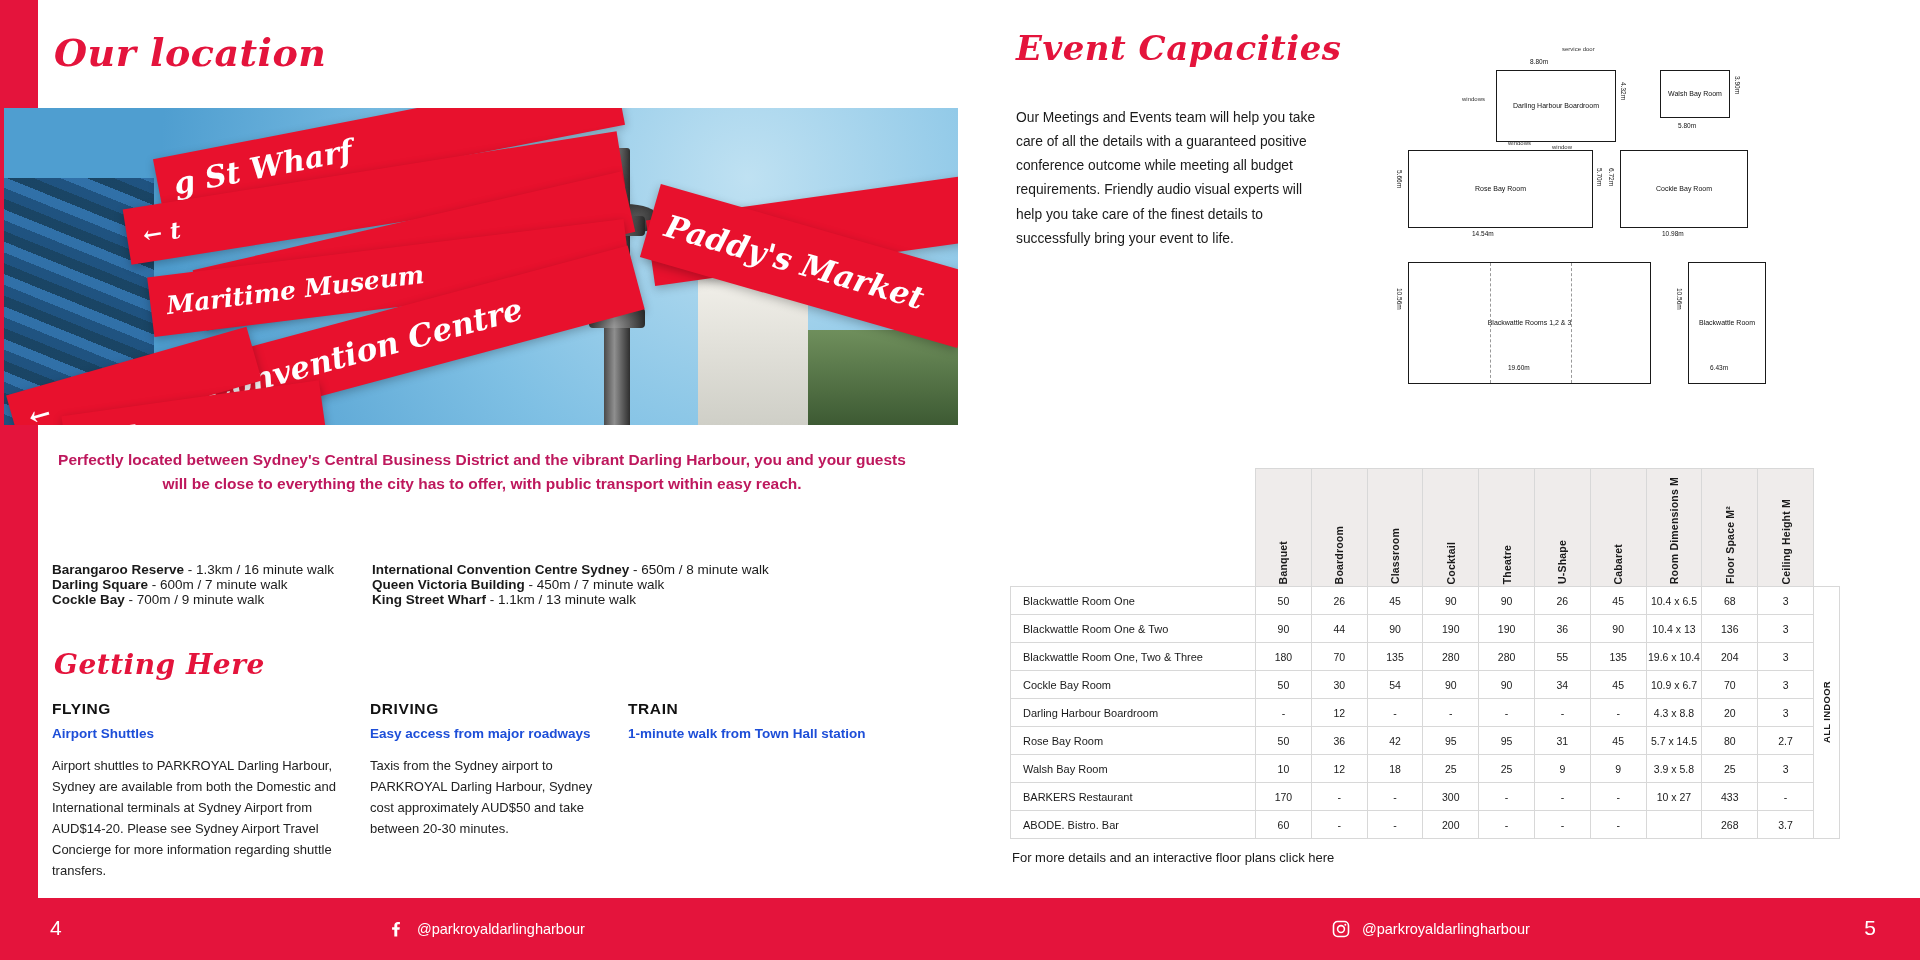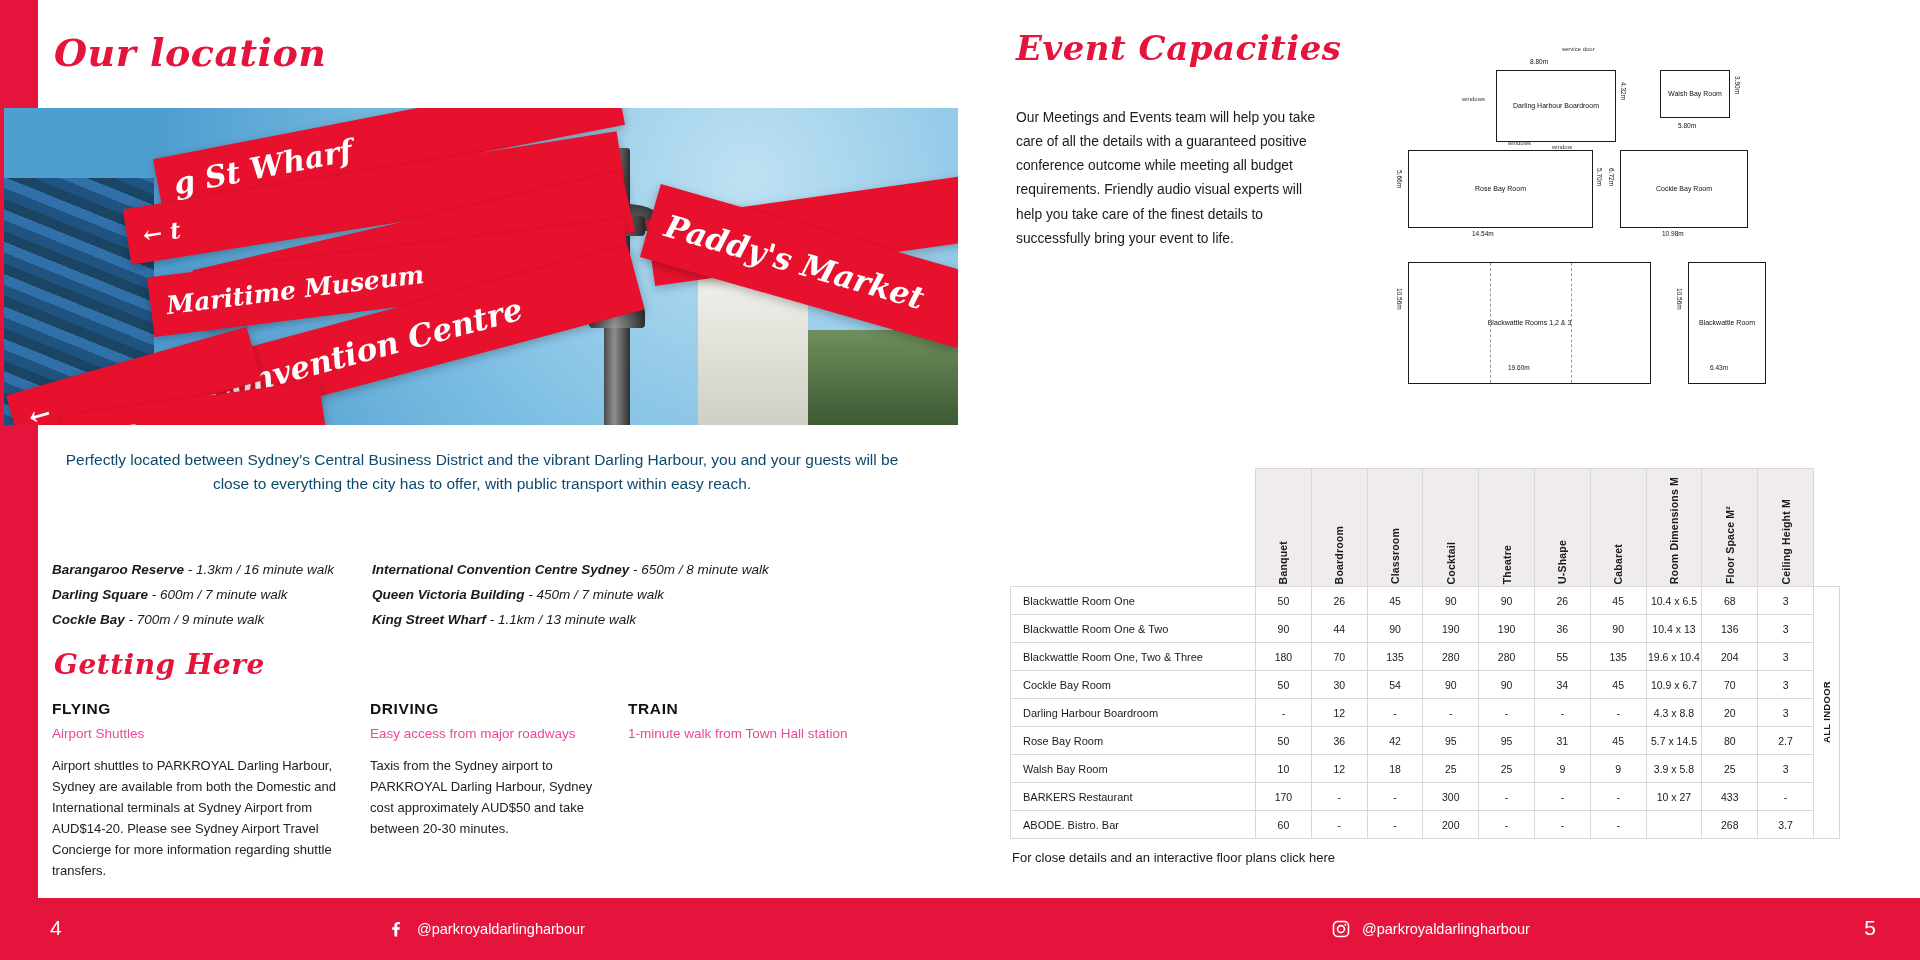--- a/index.html
+++ b/index.html
@@ -126,39 +126,40 @@
   .s7 { left: 60px;  top: 290px; width: 260px; height: 56px; transform: rotate(-8deg);  font-size: 26px; }
   .s8 { left: 645px; top: 90px;  width: 320px; height: 66px; transform: rotate(-8deg);  font-size: 29px; justify-content: space-between; }
   .s9 { left: 640px; top: 120px; width: 330px; height: 76px; transform: rotate(16deg);  font-size: 31px; }
 
   .intro-caption {
     position: absolute; left: 52px; top: 448px;
     width: 860px;
     text-align: center;
     font-size: 15.5px;
     line-height: 1.55;
-    color: #0c4a6e;
+    color: #be185d;
+    font-weight: bold;
   }
   .dist-title { position: absolute; left: 54px; top: 520px; font-size: 28px; }
   .dist-grid {
     position: absolute; left: 52px; top: 562px; width: 790px;
-    display: grid; grid-template-columns: 320px 1fr; row-gap: 10px;
-    font-size: 13.5px; color: #1a1a1a; font-style: italic;
+    display: grid; grid-template-columns: 320px 1fr; 
+    font-size: 13.5px; color: #1a1a1a;
   }
   .dist-grid b { font-weight: 700; }
   .getting-title { position: absolute; left: 54px; top: 648px; font-size: 28px; }
   .cols {
     position: absolute; left: 52px; top: 700px; width: 850px;
     display: grid; grid-template-columns: 300px 240px 1fr; gap: 0 18px;
   }
   .col h4 {
     margin: 0 0 8px 0; font-size: 15.5px; letter-spacing: .6px;
     font-weight: 700; color: #111;
   }
-  .col .sub { font-size: 13.5px; font-weight: 400; color: #ec4899; margin-bottom: 14px; }
+  .col .sub { font-size: 13.5px; font-weight: 700; color: #1d4ed8; margin-bottom: 14px; }
   .col p { margin: 0; font-size: 13px; line-height: 1.62; color: #222; }
 
   
   .event-title { position: absolute; left: 1016px; top: 28px; font-size: 34px; }
   .event-para {
     position: absolute; left: 1016px; width: 300px;
     font-size: 13.8px; line-height: 1.75; color: #1a1a1a;
   }
   .ep1 { top: 106px; }
   .ep2 { top: 260px; }
@@ -467,21 +468,21 @@
           <td>-</td>
           <td>-</td>
           <td></td>
           <td>268</td>
           <td>3.7</td>
         </tr>
       </tbody>
     </table>
   </div>
 
-  <div class="cap-note">For close details and an interactive floor plans click here</div>
+  <div class="cap-note">For more details and an interactive floor plans click here</div>
 
   <div class="footer-bar">
     <div class="footer-page-left">4</div>
     <div class="footer-page-right">5</div>
 
     <div class="footer-social fb">
       <span class="sicon">
         <svg width="20" height="20" viewBox="0 0 24 24">
             <path fill="#ffffff" d="M13.5 21v-8h2.7l.4-3.1h-3.1V7.9c0-.9.25-1.5 1.55-1.5h1.65V3.6C16.4 3.55 15.4 3.5 14.2 3.5c-2.5 0-4.2 1.5-4.2 4.3v2.1H7.3V13H10v8h3.5z"></path>
           </svg>

